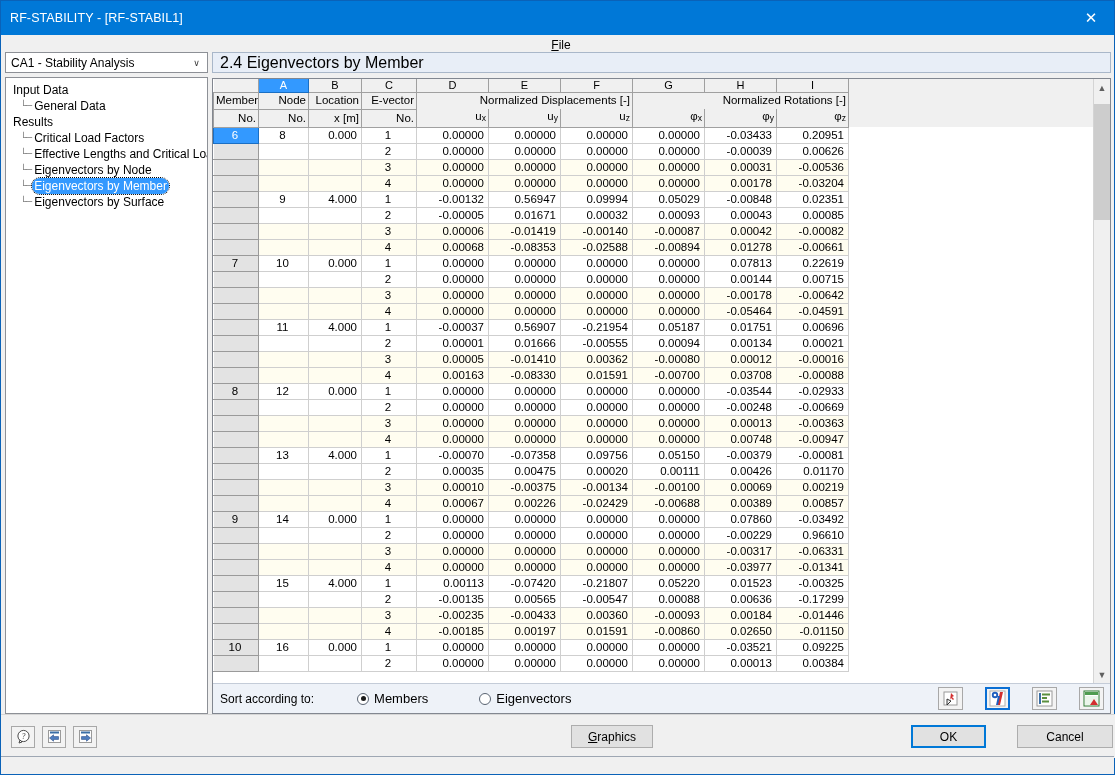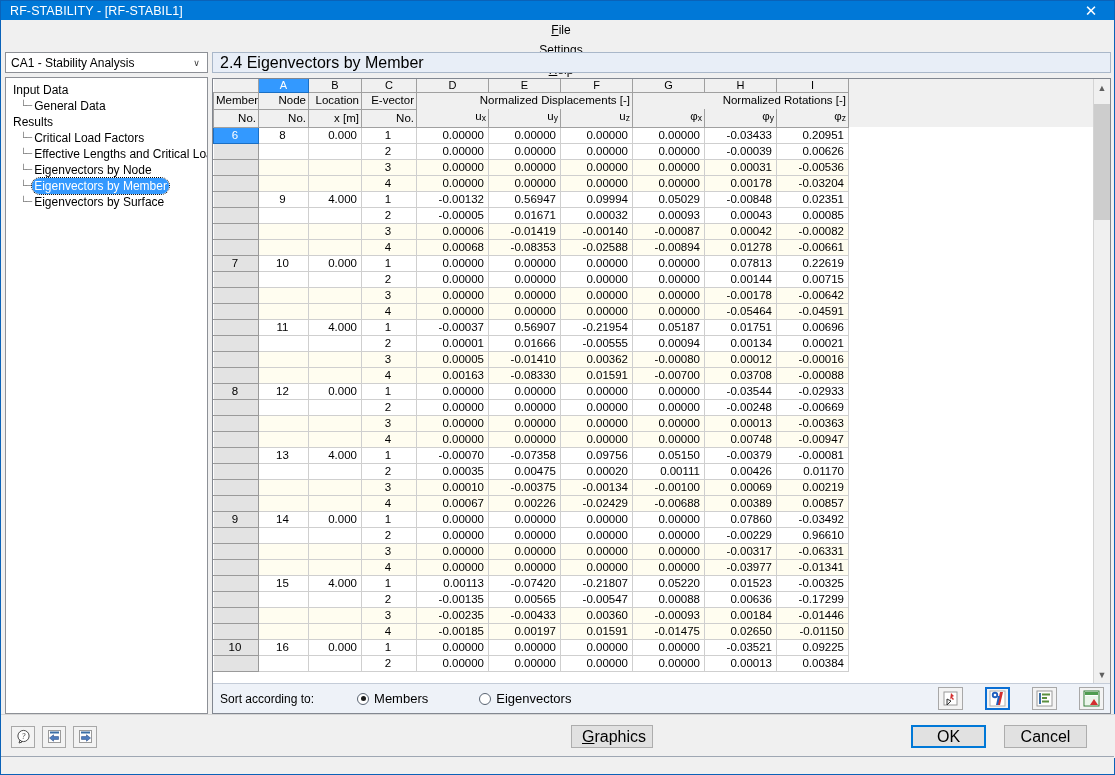--- a/index.html
+++ b/index.html
@@ -13,21 +13,21 @@
   }
   #app {
     position: relative;
     width: 1115px; height: 775px;
     background: #f0f0f0;
     border: 1px solid #0a62b8;
   }
 
   
   .titlebar {
-    height: 19px;
+    height: 34px;
     background: #0078d7;
     color: #ffffff;
     display: flex;
     align-items: center;
     padding-left: 9px;
     font-size: 12.5px;
     user-select: none;
   }
   .titlebar .t-title { flex: 1; letter-spacing: .1px; }
   .win-close {
@@ -331,31 +331,31 @@
     background: #f3f3f3;
     margin-right: 7px;
     display: flex; align-items: center; justify-content: center;
     cursor: pointer;
   }
   .btn {
     height: 23px;
     min-width: 73px;
     border: 1px solid #adadad;
     background: #e1e1e1;
-    font-size: 16px;
+    font-size: 12px;
     font-family: "Liberation Sans", sans-serif;
     color: #000;
     cursor: pointer;
     padding: 0 10px;
   }
   .btn.primary { border: 2px solid #0078d7; background: #e1e1e1; }
   .btn u { text-decoration: underline; }
   .btn-graphics { position: absolute; left: 570px; width: 82px; }
   .btn-ok { position: absolute; right: 130px; width: 75px; }
-  .btn-cancel { position: absolute; right: 29px; width: 83px; }
+  .btn-cancel { position: absolute; right: 3px; width: 96px; }
 
   
   .statusbar {
     position: absolute;
     left: 0; bottom: 0;
     width: 1113px;
     height: 18px;
     background: #f0f0f0;
     border-top: 1px solid #9ea7b3;
   }
@@ -881,21 +881,21 @@
                     <td class="tail"></td>
                   </tr>
                   <tr class="drow stripe">
                     <td class="memcell"></td>
                     <td class="ctr"></td>
                     <td class="num"></td>
                     <td class="ctr">4</td>
                     <td class="num">-0.00185</td>
                     <td class="num">0.00197</td>
                     <td class="num">0.01591</td>
-                    <td class="num">-0.01475</td>
+                    <td class="num">-0.00860</td>
                     <td class="num">0.02650</td>
                     <td class="num">-0.01150</td>
                     <td class="tail"></td>
                   </tr>
                   <tr class="drow">
                     <td class="memcell">10</td>
                     <td class="ctr">16</td>
                     <td class="num">0.000</td>
                     <td class="ctr">1</td>
                     <td class="num">0.00000</td>

